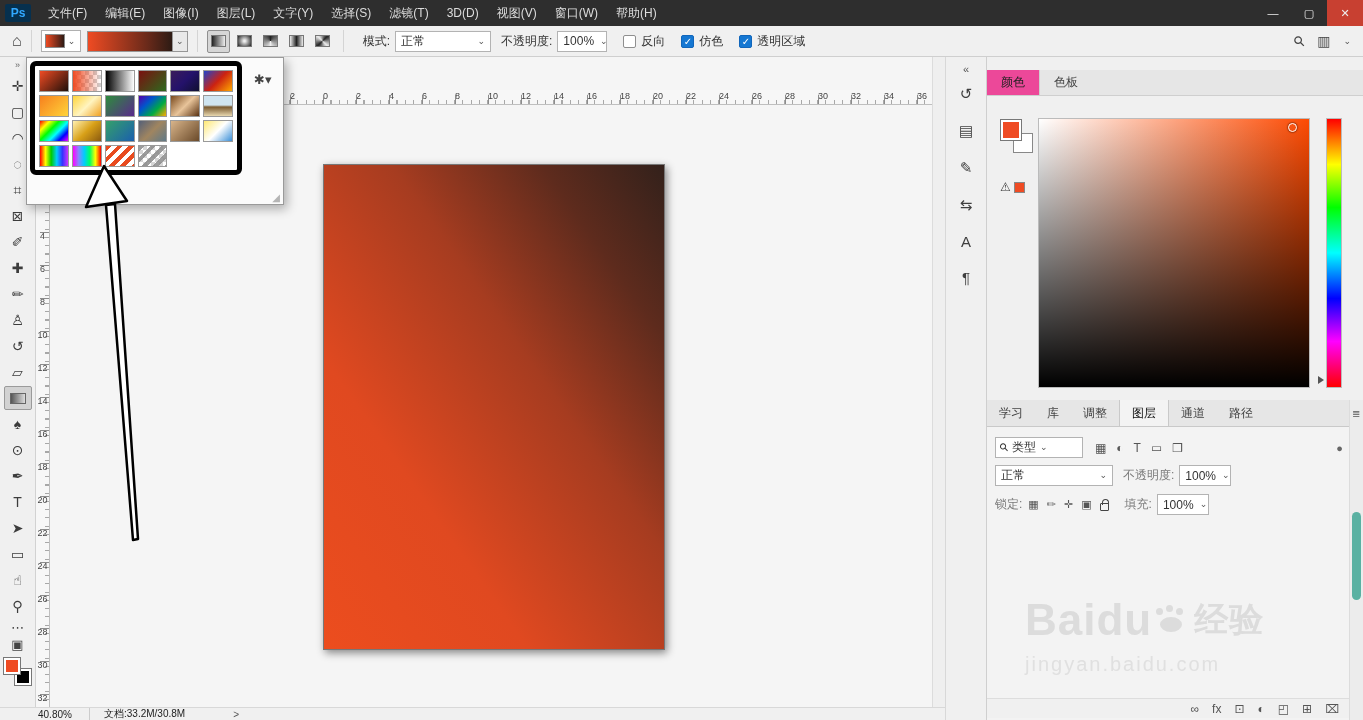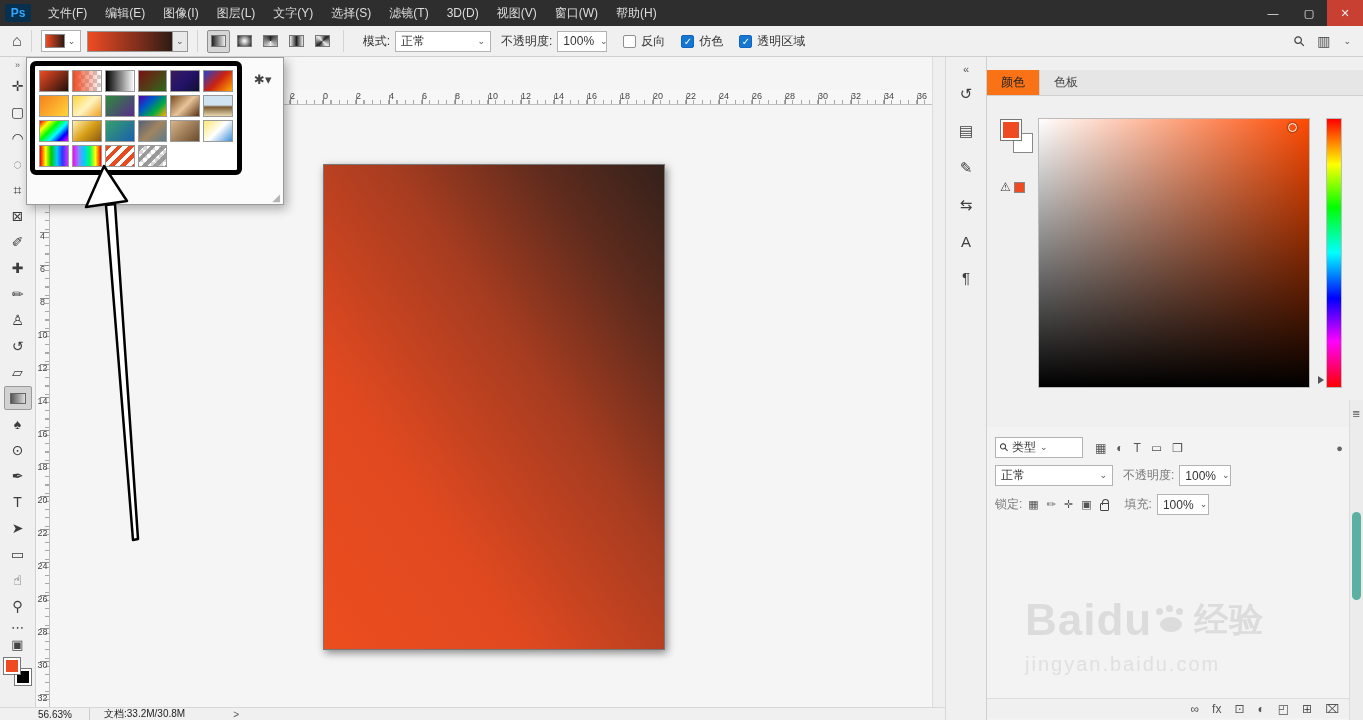--- a/index.html
+++ b/index.html
@@ -79,21 +79,21 @@
 
   
   .collapsed-strip{position:absolute;left:945px;top:57px;width:42px;bottom:0;background:#f0f0f0;border-left:1px solid #d8d8d8;border-right:1px solid #cfcfcf;display:flex;flex-direction:column;align-items:center;padding-top:6px;z-index:40}
   .strip-collapse{font-size:11px;color:#555;margin-bottom:10px}
   .strip-icons{display:flex;flex-direction:column;align-items:center;gap:19px;font-size:15px;color:#3f3f3f}
 
   
   .right-panel{position:absolute;left:987px;top:57px;right:0;bottom:0;background:#f0f0f0;z-index:40}
   .color-tabs{margin-top:13px;height:26px;display:flex;background:#e6e6e6;border-bottom:1px solid #cfcfcf}
   .ptab{padding:0 14px;display:flex;align-items:center;color:#444}
-  .ptab.active{background:#f97316;border-right:1px solid #cfcfcf;color:#222}
+  .ptab.active{background:#ec4899;border-right:1px solid #cfcfcf;color:#222}
   .color-body{position:relative;height:304px;background:#f0f0f0}
   .fg-swatch{position:absolute;left:14px;top:24px;width:20px;height:20px;border:2px solid #fff;outline:1px solid #777;z-index:2}
   .bg-swatch{position:absolute;left:26px;top:37px;width:20px;height:20px;border:1px solid #888;background:#fff}
   .gamut{position:absolute;left:13px;top:84px;display:flex;align-items:center;gap:3px;font-size:12px;color:#333}
   .gamut-sq{width:11px;height:11px;border:1px solid #888}
   .sv-field{position:absolute;left:51px;top:22px;width:272px;height:270px;border:1px solid #bbb}
   .sv-cursor{position:absolute;right:12px;top:4px;width:9px;height:9px;border:1px solid #fff;border-radius:50%;box-shadow:0 0 2px #000}
   .hue-bar{position:absolute;left:339px;top:22px;width:16px;height:270px;border:1px solid #bbb}
   .hue-marker{position:absolute;left:331px;top:280px;width:0;height:0;border-top:4px solid transparent;border-bottom:4px solid transparent;border-left:6px solid #555}
   .group-tabs{position:absolute;top:343px;left:0;right:14px;height:27px;display:flex;background:#e6e6e6;border-bottom:1px solid #c9c9c9}
@@ -444,20 +444,28 @@
       <div class="gamut">
         <span>⚠</span>
         <span id="gamut-sq" class="gamut-sq" style="background: rgb(239, 75, 35);"></span>
       </div>
       <div id="sv-field" class="sv-field" style="background: linear-gradient(to top, rgb(0, 0, 0), rgba(0, 0, 0, 0)), linear-gradient(to right, rgb(255, 255, 255), rgb(253, 74, 2));">
         <div class="sv-cursor"></div>
       </div>
       <div id="hue-bar" class="hue-bar" style="background: linear-gradient(rgb(255, 0, 0) 0%, rgb(255, 255, 0) 17%, rgb(0, 255, 0) 33%, rgb(0, 255, 255) 50%, rgb(0, 0, 255) 67%, rgb(255, 0, 255) 83%, rgb(255, 0, 0) 100%);"></div>
       <div class="hue-marker"></div>
     </div>
+    <div id="group-tabs" class="group-tabs">
+        <div class="gtab">学习</div>
+        <div class="gtab">库</div>
+        <div class="gtab">调整</div>
+        <div class="gtab active">图层</div>
+        <div class="gtab">通道</div>
+        <div class="gtab">路径</div>
+      </div>
 
     <div class="layers-panel">
       <div class="lp-row" style="top:10px">
         <div class="search-select">
           <span class="rot" style="font-size:11px">⚲</span>
           <span class="val">类型</span>
           <span class="caret">⌄</span>
         </div>
         <div id="filter-icons" class="filter-icons">
             <span>▦</span>
@@ -516,18 +524,18 @@
         </div>
     </div>
 
     <div class="rp-scroll-track">
       <div class="panel-menu-icon">≣</div>
       <div id="scroll-thumb" class="scroll-thumb" style="background: rgb(90, 177, 162);"></div>
     </div>
   </div>
 
   <div class="status-bar">
-    <div class="sb-zoom">56.63%</div>
+    <div class="sb-zoom">40.80%</div>
     <div class="sb-doc">文档:33.2M/30.8M</div>
     <div class="sb-chevron">&gt;</div>
   </div>
 
 </div>
 
 </body></html>

